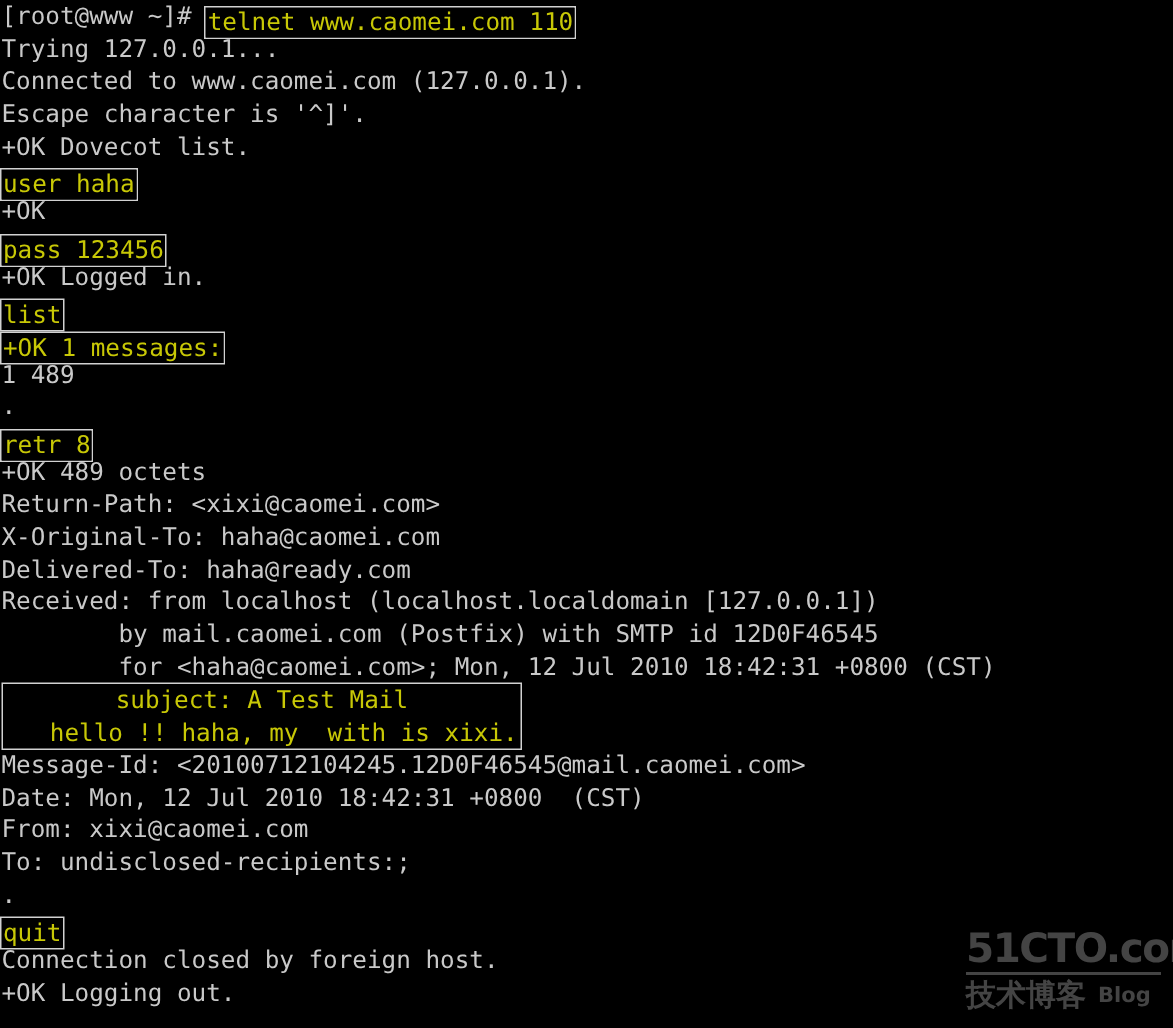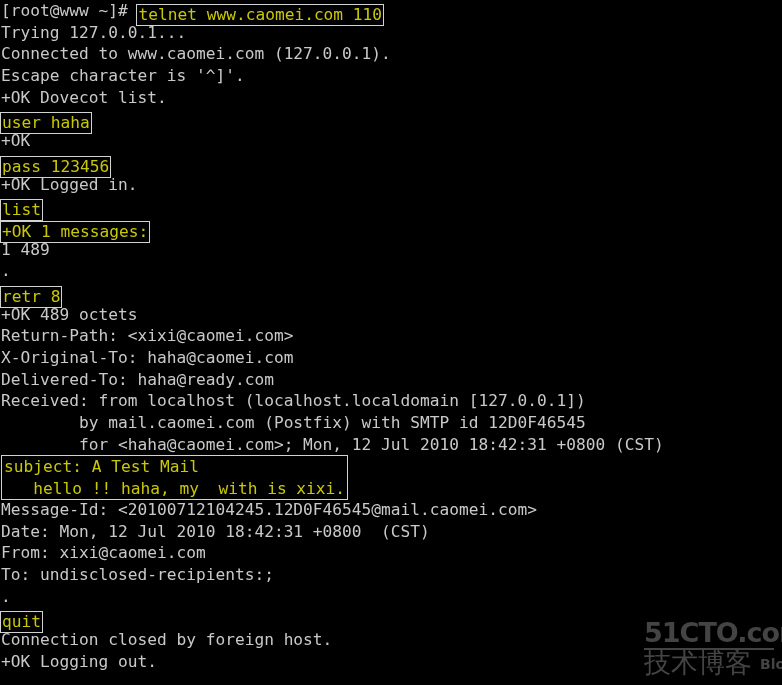--- a/index.html
+++ b/index.html
@@ -57,20 +57,21 @@
   
   .hl-block {
     position: absolute;
     left: 1px;
     top: 455px;
     border: 1px solid #d2d2d2;
     background: #000000;
     box-sizing: border-box;
     padding: 0 2px;
     z-index: 2;
+    text-align: center;
   }
   .hl-block .bline {
     color: #c8c806;
     font-size: 16.2px;
     line-height: 21.7px;
     height: 21.7px;
     white-space: pre;
     font-family: "DejaVu Sans Mono", "Liberation Mono", monospace;
   }
   .spacer-2 {
@@ -103,22 +104,22 @@
     width: 130px;
     margin: 1px 0 2px 0;
   }
   .wm-bottom {
     display: flex;
     align-items: flex-end;
     gap: 8px;
   }
   .wm-cn {
     font-family: "DejaVu Sans", "Liberation Sans", sans-serif;
-    font-weight: normal;
-    font-size: 27px;
+    font-weight: bold;
+    font-size: 20px;
     line-height: 22px;
     color: #6e6e6e;
     letter-spacing: 0px;
     white-space: nowrap;
   }
   .wm-blog {
     font-family: "DejaVu Sans", "Liberation Sans", sans-serif;
     font-weight: bold;
     font-size: 14px;
     line-height: 20px;

